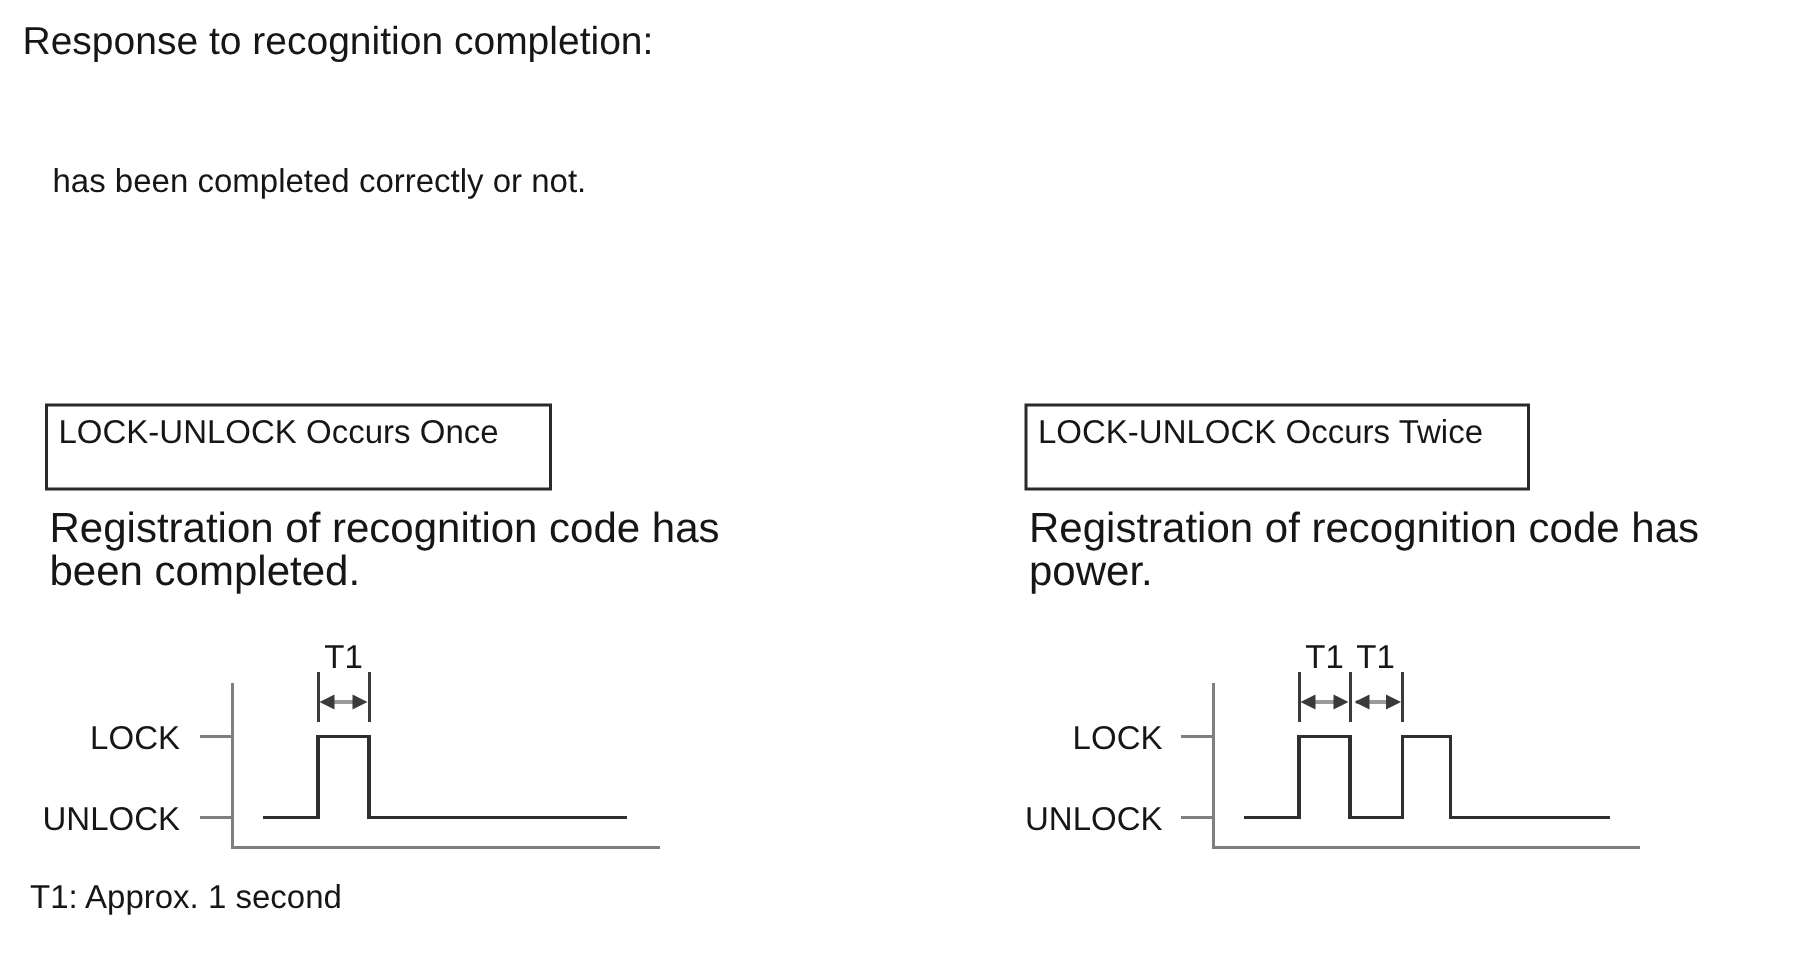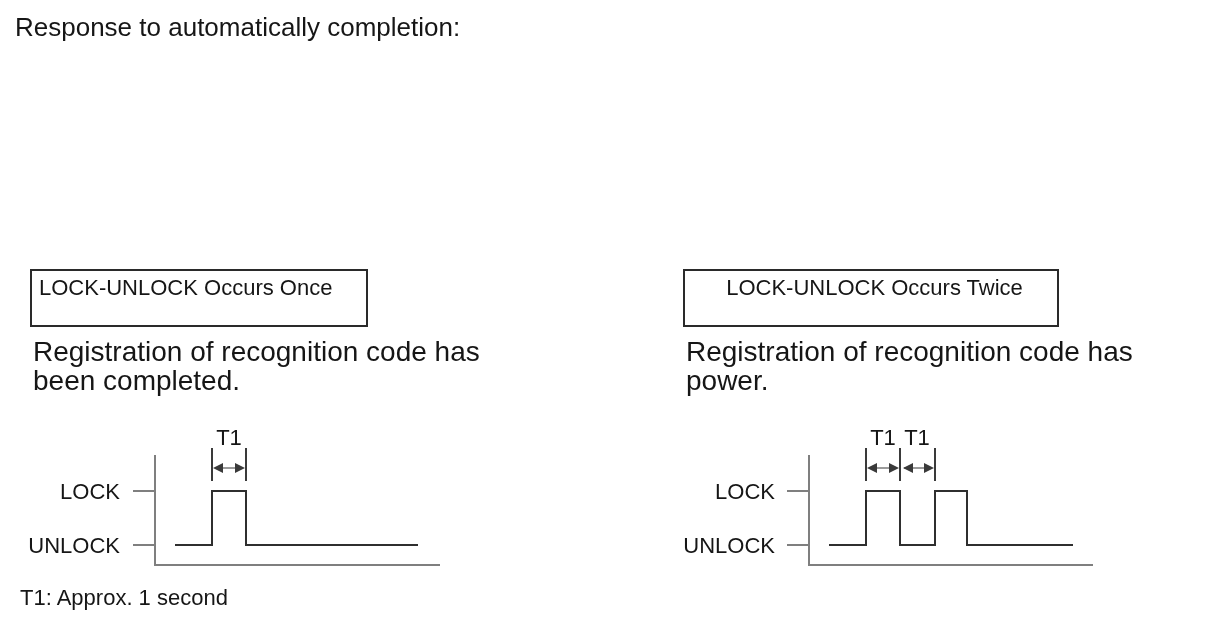--- a/index.html
+++ b/index.html
@@ -37,21 +37,21 @@
     height: 58px;
     border: 2px solid #2a2a2a;
     background: #ffffff;
     padding: 3px 0 0 7px;
     font-size: 22px;
     line-height: 27px;
     white-space: nowrap;
     margin-top: 32px;
   }
   .box-once  { left: 30px;  width: 338px; }
-  .box-twice { left: 683px; width: 376px; text-align: center; }
+  .box-twice { left: 683px; width: 337px; }
   .caption {
     position: absolute;
     top: 337px;
     font-size: 28px;
     line-height: 29px;
     white-space: nowrap;
   }
   .caption-once  { left: 33px; }
   .caption-twice { left: 686px; }
   .diagram { position: absolute; top: 423px; }
@@ -76,23 +76,24 @@
     font-family: "Liberation Sans", "DejaVu Sans", sans-serif;
     font-size: 22px;
     fill: #161616;
   }
 </style>
 </head>
 <body>
 
 <div class="page">
 
-  <div class="title">Response to automatically completion:</div>
+  <div class="title">Response to recognition completion:</div>
 
   <div class="paragraph">
+    <div>has been completed correctly or not.</div>
   </div>
 
   <div class="label-box box-once">
     <span>LOCK-UNLOCK Occurs Once</span>
   </div>
 
   <div class="label-box box-twice">
     <span>LOCK-UNLOCK Occurs Twice</span>
   </div>
 

